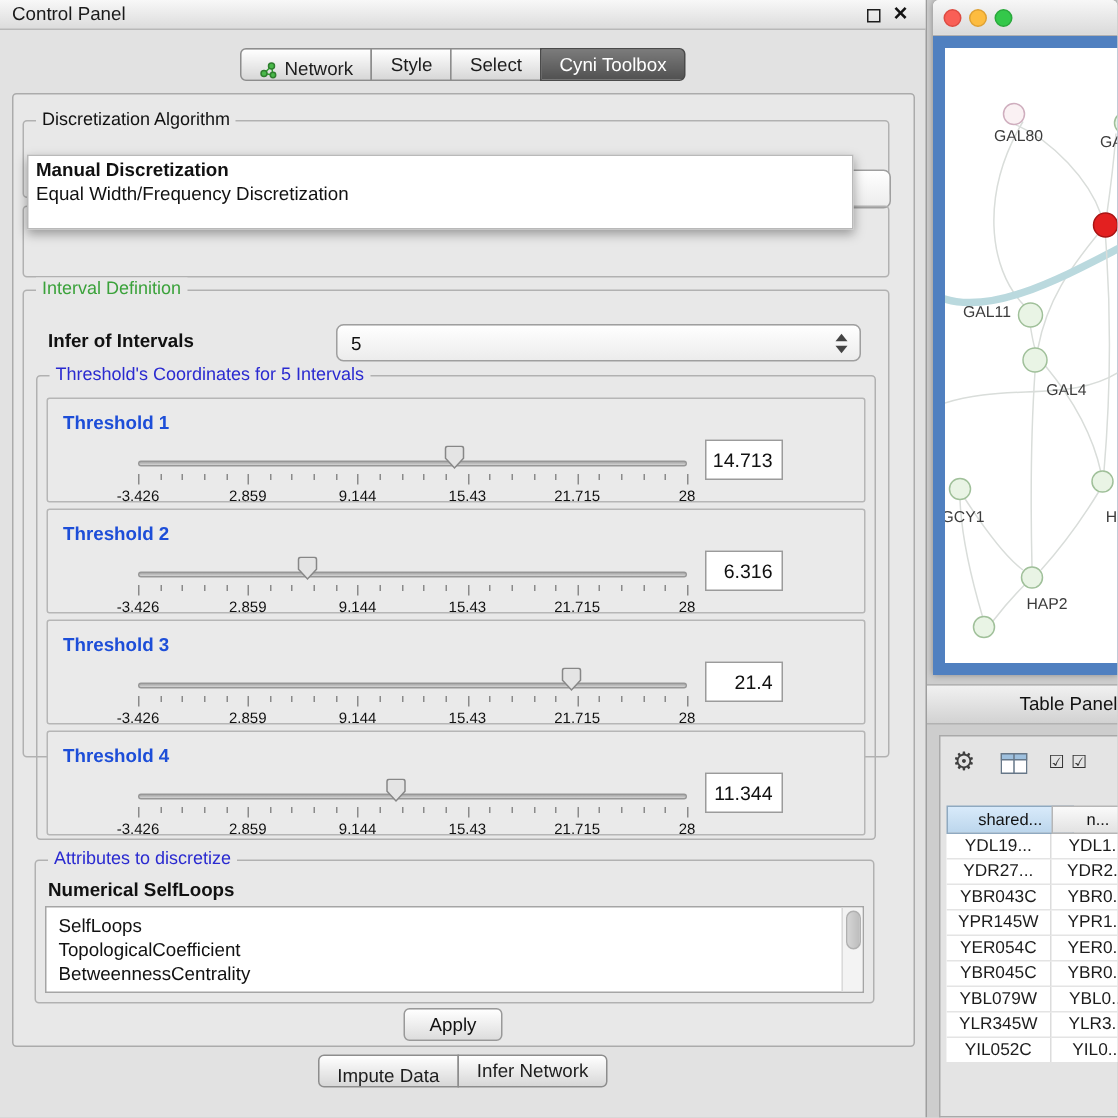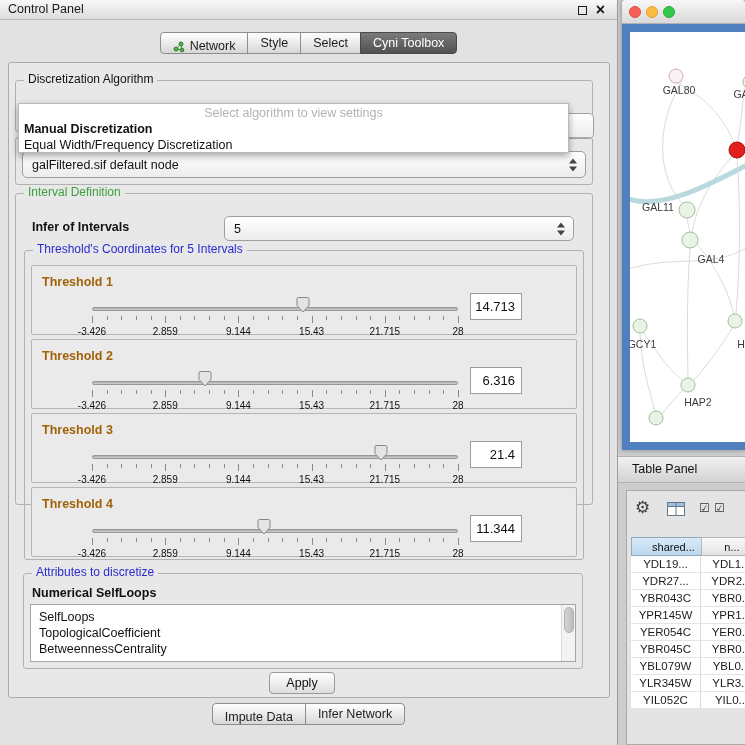--- a/index.html
+++ b/index.html
@@ -44,21 +44,21 @@
 
   .td-group { left:6px; top:74px; width:578px; height:48px; }
   .td-combo { left:6px; top:13px; width:564px; height:27px; }
 
   .int-group { left:6px; top:130px; width:578px; height:312px; }
   .noi-label { position:absolute; left:16px; top:26px; font-weight:bold; font-size:12.5px; color:#111; }
   .noi-combo { left:208px; top:22px; width:350px; height:25px; }
   .thr-group { left:8px; top:56px; width:560px; height:310px;text-decoration:underline; }
 
   .threshold-panel { position:absolute; left:6px; width:546px; height:70px; border:1px solid #b6b6b6; border-radius:2px; background:#eaeaea; }
-  .t-label { position:absolute; left:10px; top:9px; font-weight:bold; font-size:12.5px; color:#a16207; }
+  .t-label { position:absolute; left:10px; top:9px; font-weight:bold; font-size:12.5px; color:#1d4ed8; }
   .slider { position:absolute; left:60px; top:29px; width:366px; height:42px; }
   .track { position:absolute; left:0; top:12px; width:100%; height:4px; background:linear-gradient(#a8a8a8,#d4d4d4); border:1px solid #979797; border-radius:2px; }
   .thumb { position:absolute; top:2px; width:15px; height:16px; transform:translateX(-50%); }
   .ticks { position:absolute; left:0; top:21px; width:100%; height:8px; }
   .tick { position:absolute; width:1px; height:4px; background:#8a8a8a; }
   .tick.major { height:7px; }
   .scale { position:absolute; left:0; top:31px; width:100%; height:11px; }
   .scale-label { position:absolute; transform:translateX(-50%); font-size:10px; color:#111; white-space:nowrap; }
   .value-box { position:absolute; left:438px; top:27px; width:52px; height:27px; background:#fff; border:1px solid #9b9b9b; font-size:13px; line-height:25px; text-align:right; padding-right:6px; color:#111; }
 
@@ -76,21 +76,21 @@
   .network-window { position:absolute; left:4px; top:0; width:123px; height:450px; background:#fff; border-radius:4px 4px 0 0; box-shadow:0 0 5px rgba(0,0,0,.35); }
   .mac-titlebar { position:absolute; top:0; left:0; right:0; height:24px; background:linear-gradient(#f7f7f7,#dadada); border-bottom:1px solid #b0b0b0; display:flex; align-items:center; padding-left:7px; gap:5px; border-radius:4px 4px 0 0; }
   .light { width:12px; height:12px; border-radius:50%; }
   .light.red { background:#f95f56; border:1px solid #dd4b42; }
   .light.yellow { background:#fdbc40; border:1px solid #dfa133; }
   .light.green { background:#34c84a; border:1px solid #2aa83c; }
   .net-frame { position:absolute; top:24px; left:0; right:0; bottom:0; background:#5080c0; }
   .net-canvas { position:absolute; left:8px; top:8px; background:#fff; }
   .node-label { font-size:10.5px; fill:#3c3c3c; font-family:"Liberation Sans", sans-serif; }
 
-  .table-panel-header { position:absolute; left:0; top:456px; width:127px; height:27px; background:linear-gradient(#f1f1f1,#d2d2d2); border-top:1px solid #b2b2b2; border-bottom:1px solid #b2b2b2; font-size:12.5px; line-height:25px; padding-left:14px; color:#111; }
+  .table-panel-header { position:absolute; left:0; top:456px; width:127px; height:27px; background:linear-gradient(#f1f1f1,#d2d2d2); border-top:1px solid #b2b2b2; border-bottom:1px solid #b2b2b2; font-size:12.5px; line-height:25px; padding-left:14px; color:#111;text-align:right; }
 
   .table-window { position:absolute; left:8px; top:490px; width:119px; height:255px; background:#e4e4e4; border:1px solid #a9a9a9; border-right:none; }
   .table-toolbar { position:absolute; top:4px; left:0; width:100%; height:30px; }
   .gear { position:absolute; left:8px; top:2px; font-size:17px; color:#3f3f3f; }
   .cols-icon { position:absolute; left:40px; top:7px; }
   .cb { position:absolute; top:6px; font-size:12px; color:#333; }
   .cb.p1 { left:72px; } .cb.p2 { left:87px; }
   .thead { position:absolute; top:46px; left:4px; height:19px; width:140px; }
   .th { position:absolute; top:0; height:19px; font-size:11px; line-height:18px; text-align:center; color:#111; }
   .th.c1 { left:0; width:85px; background:linear-gradient(#d8eafa,#bcd6ec); border:1px solid #8fa9c0; }
@@ -136,32 +136,27 @@
           <span>Cyni Toolbox</span>
         </div>
     </div>
 
     <div class="main-panel">
 
       <div class="group alg-group">
         <span class="legend">Discretization Algorithm</span>
         <div class="combo alg-combo"></div>
         <div class="popup">
-          <div class="popup-item placeholder">Select algorithm to view settings</div>
           <div class="popup-item bold">Manual Discretization</div>
           <div class="popup-item">Equal Width/Frequency Discretization</div>
         </div>
       </div>
 
       <div class="group td-group">
         <span class="legend">Table Data</span>
-        <div class="combo td-combo">
-          <span>galFiltered.sif default node</span>
-          <span class="updown"></span>
-        </div>
       </div>
 
       <div class="group int-group">
         <span class="legend green">Interval Definition</span>
         <span class="noi-label">Infer of Intervals</span>
         <div class="combo noi-combo">
           <span>5</span>
           <span class="updown"></span>
         </div>
 

